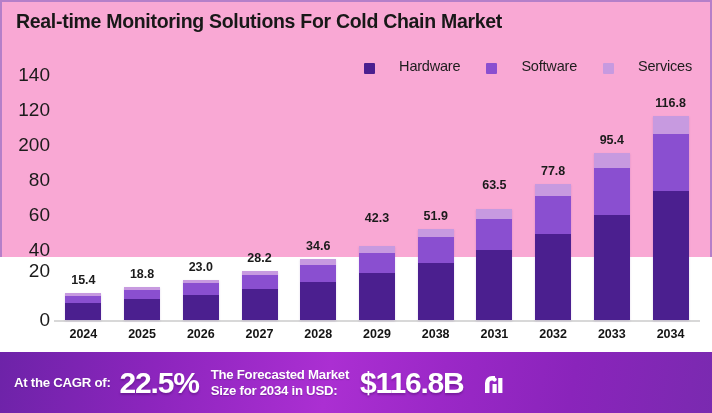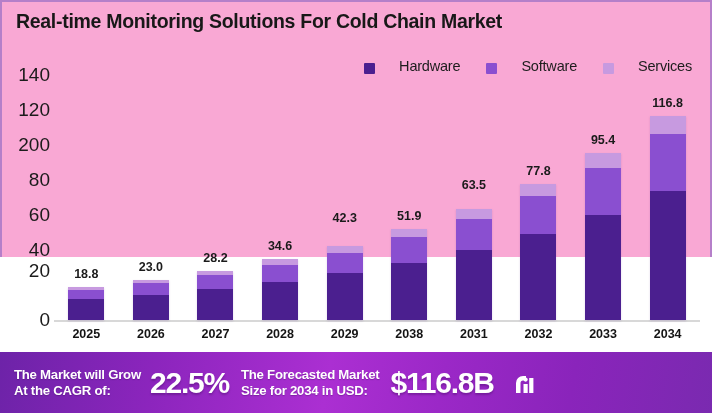--- a/index.html
+++ b/index.html
@@ -133,20 +133,29 @@
         <div class="ytick" style="top: 175px;">40</div>
         <div class="ytick" style="top: 140px;">60</div>
         <div class="ytick" style="top: 105px;">80</div>
         <div class="ytick" style="top: 70px;">200</div>
         <div class="ytick" style="top: 35px;">120</div>
         <div class="ytick" style="top: 0px;">140</div>
       </div>
     <div class="baseline"></div>
     <div class="bars" id="bars">
         <div class="bar-group">
+          <div class="bar-total" style="bottom: 32.95px;">15.4</div>
+          <div class="bar" style="height: 26.95px;">
+            <div class="seg" style="height: 2.45px; background: rgb(199, 154, 224);"></div>
+            <div class="seg" style="height: 7.525px; background: rgb(138, 79, 208);"></div>
+            <div class="seg" style="height: 16.975px; background: rgb(75, 31, 143);"></div>
+          </div>
+          <div class="xtick">2024</div>
+        </div>
+        <div class="bar-group">
           <div class="bar-total" style="bottom: 38.9px;">18.8</div>
           <div class="bar" style="height: 32.9px;">
             <div class="seg" style="height: 2.975px; background: rgb(199, 154, 224);"></div>
             <div class="seg" style="height: 9.275px; background: rgb(138, 79, 208);"></div>
             <div class="seg" style="height: 20.65px; background: rgb(75, 31, 143);"></div>
           </div>
           <div class="xtick">2025</div>
         </div>
         <div class="bar-group">
           <div class="bar-total" style="bottom: 46.25px;">23.0</div>
@@ -230,21 +239,20 @@
           <div class="xtick">2034</div>
         </div>
       </div>
 
   </div>
 
   <div class="footer">
 
     <div class="f-block" style="margin-left:14px;">
       <div class="f-text">
-        <div>The Market will Grow</div>
         <div>At the CAGR of:</div>
       </div>
       <div class="f-big f-cagr">22.5%</div>
     </div>
 
     <div class="f-block">
       <div class="f-text">
         <div>The Forecasted Market</div>
         <div>Size for 2034 in USD:</div>
       </div>

